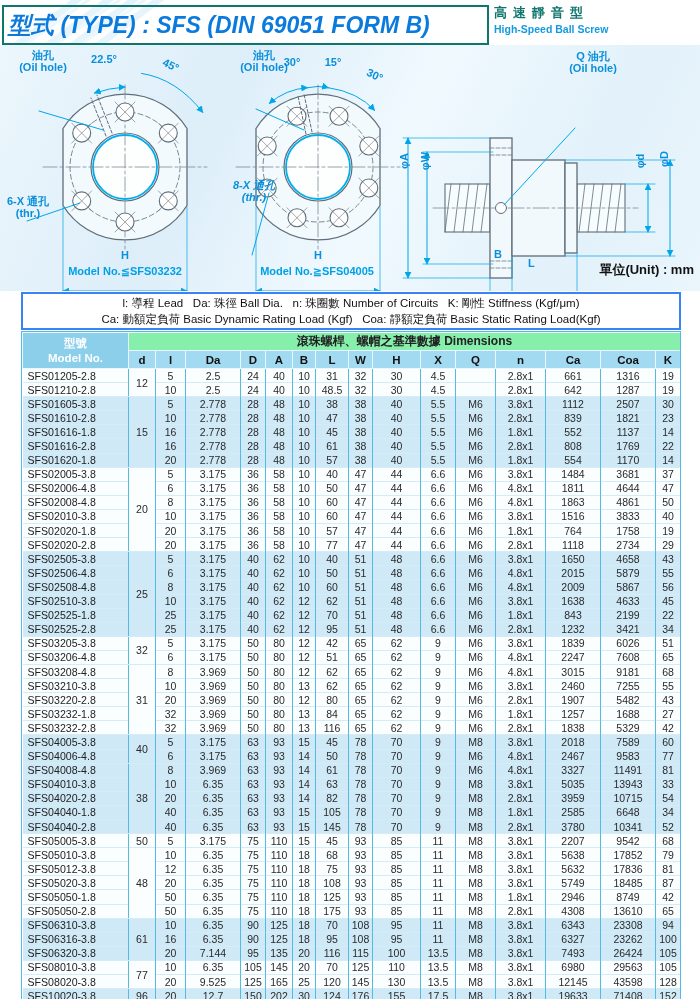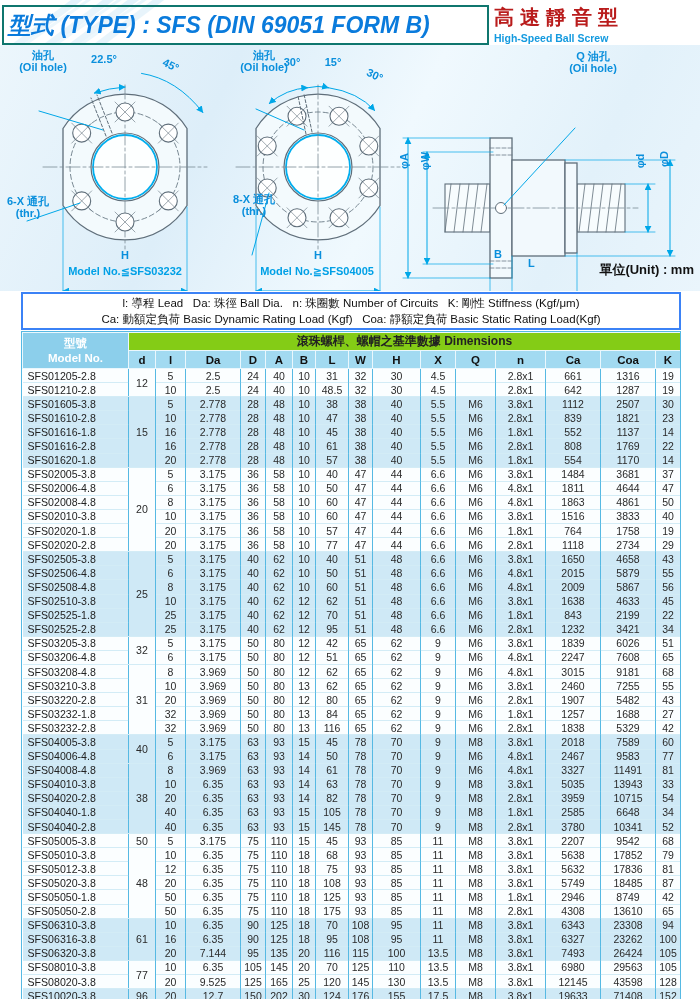--- a/index.html
+++ b/index.html
@@ -7,21 +7,21 @@
        font-family:"Liberation Sans","DejaVu Sans",sans-serif;}
 
   
   .top-header{position:absolute;left:0;top:0;width:700px;height:45px;background:#fff;}
   .screw-watermark{position:absolute;left:0;top:0;width:260px;height:45px;opacity:.55;}
   .title-box{position:absolute;left:2px;top:5px;width:483px;height:36px;border:2px solid #0f766e;
              display:flex;align-items:center;background:rgba(255,255,255,.2);}
   .title-text{font-size:23px;font-weight:bold;font-style:italic;color:#0a7bdc;white-space:nowrap;
               padding-left:4px;letter-spacing:0px;}
   .subtitle{position:absolute;left:494px;top:4px;width:206px;}
-  .subtitle-cn{font-size:20px;font-weight:bold;color:#b91c1c;letter-spacing:6px;white-space:nowrap;}
+  .subtitle-cn{font-size:13px;font-weight:bold;color:#0f766e;letter-spacing:6px;white-space:nowrap;}
   .subtitle-en{font-size:10.5px;font-weight:bold;color:#149adf;margin-top:1px;}
 
   
   .drawing-panel{position:absolute;left:0;top:45px;width:700px;height:246px;
       background:linear-gradient(115deg,#ecf6fc 0%,#ddeef9 30%,#f0f9fe 55%,#e2f1fa 80%,#eaf5fc 100%);}
   .drawing-panel svg{position:absolute;left:0;top:0;}
   .dwg-label{position:absolute;font-size:11px;font-weight:bold;color:#0a8fdc;text-align:center;line-height:12px;}
   .dwg-caption{position:absolute;font-size:11px;font-weight:bold;color:#00a0e6;text-align:center;white-space:nowrap;}
   .dim-letter{position:absolute;font-size:11px;font-weight:bold;color:#0a8fdc;}
   .rot{transform:rotate(-90deg);transform-origin:center;}
@@ -33,21 +33,21 @@
               background:#fff;display:flex;flex-direction:column;justify-content:center;}
   .legend-line{font-size:11.5px;color:#111;text-align:center;white-space:pre;line-height:16px;}
 
   
   .table-wrap{position:absolute;left:21px;top:331px;width:658px;height:668px;overflow:hidden;
               border:1px solid #56b9e3;}
   table{border-collapse:collapse;table-layout:fixed;width:658px;}
   th,td{padding:0;margin:0;}
   thead th{border:1px solid #eaf7fd;text-align:center;}
   .th-model{background:#8ccfeb;color:#fff;font-size:11.5px;font-weight:bold;line-height:15px;}
-  .th-dims{background:#84cc16;color:#222;font-size:12px;font-weight:bold;height:17px;}
+  .th-dims{background:#86efac;color:#222;font-size:12px;font-weight:bold;height:17px;}
   .th-col{background:#a2daf1;color:#111;font-size:11.5px;font-weight:bold;height:17px;}
   tbody td{height:13.1px;font-size:10.5px;color:#2a2a2a;text-align:center;
            border-right:1px solid #56b9e3;border-bottom:1px solid rgba(130,200,230,.35);
            white-space:nowrap;overflow:hidden;}
   tbody td.model{text-align:left;padding-left:5px;font-size:10.6px;color:#222;}
   tbody td.dcol{font-size:10.6px;}
   tr.w td{background:#fbfeff;}
   tr.b td{background:#cfe9f6;}
 </style>
 </head>
@@ -247,21 +247,21 @@
   </span>
   <span class="dwg-label" style="left:117px;top:204px;width:16px;">H</span>
   <span class="dwg-caption" style="left:60px;top:220px;width:130px;">Model No.≦SFS03232</span>
 
   <span class="dwg-label" style="left:228px;top:4px;width:72px;">
     <span>油孔</span><br><span>(Oil hole)</span>
   </span>
   <span class="dwg-label" style="left:276px;top:11px;width:32px;">30°</span>
   <span class="dwg-label" style="left:318px;top:11px;width:30px;">15°</span>
   <span class="dwg-label tilt25" style="left:360px;top:24px;width:30px;">30°</span>
-  <span class="dwg-label" style="left:222px;top:148px;width:64px;">
+  <span class="dwg-label" style="left:222px;top:134px;width:64px;font-style:italic;">
     <span>8-X 通孔</span><br><span>(thr.)</span>
   </span>
   <span class="dwg-label" style="left:310px;top:204px;width:16px;">H</span>
   <span class="dwg-caption" style="left:252px;top:220px;width:130px;">Model No.≧SFS04005</span>
 
   <span class="dwg-label" style="left:548px;top:5px;width:90px;">
     <span>Q 油孔</span><br><span>(Oil hole)</span>
   </span>
   <span class="dim-letter rot" style="position:absolute;left:396px;top:110px;">φA</span>
   <span class="dim-letter rot" style="position:absolute;left:416px;top:110px;">φW</span>

